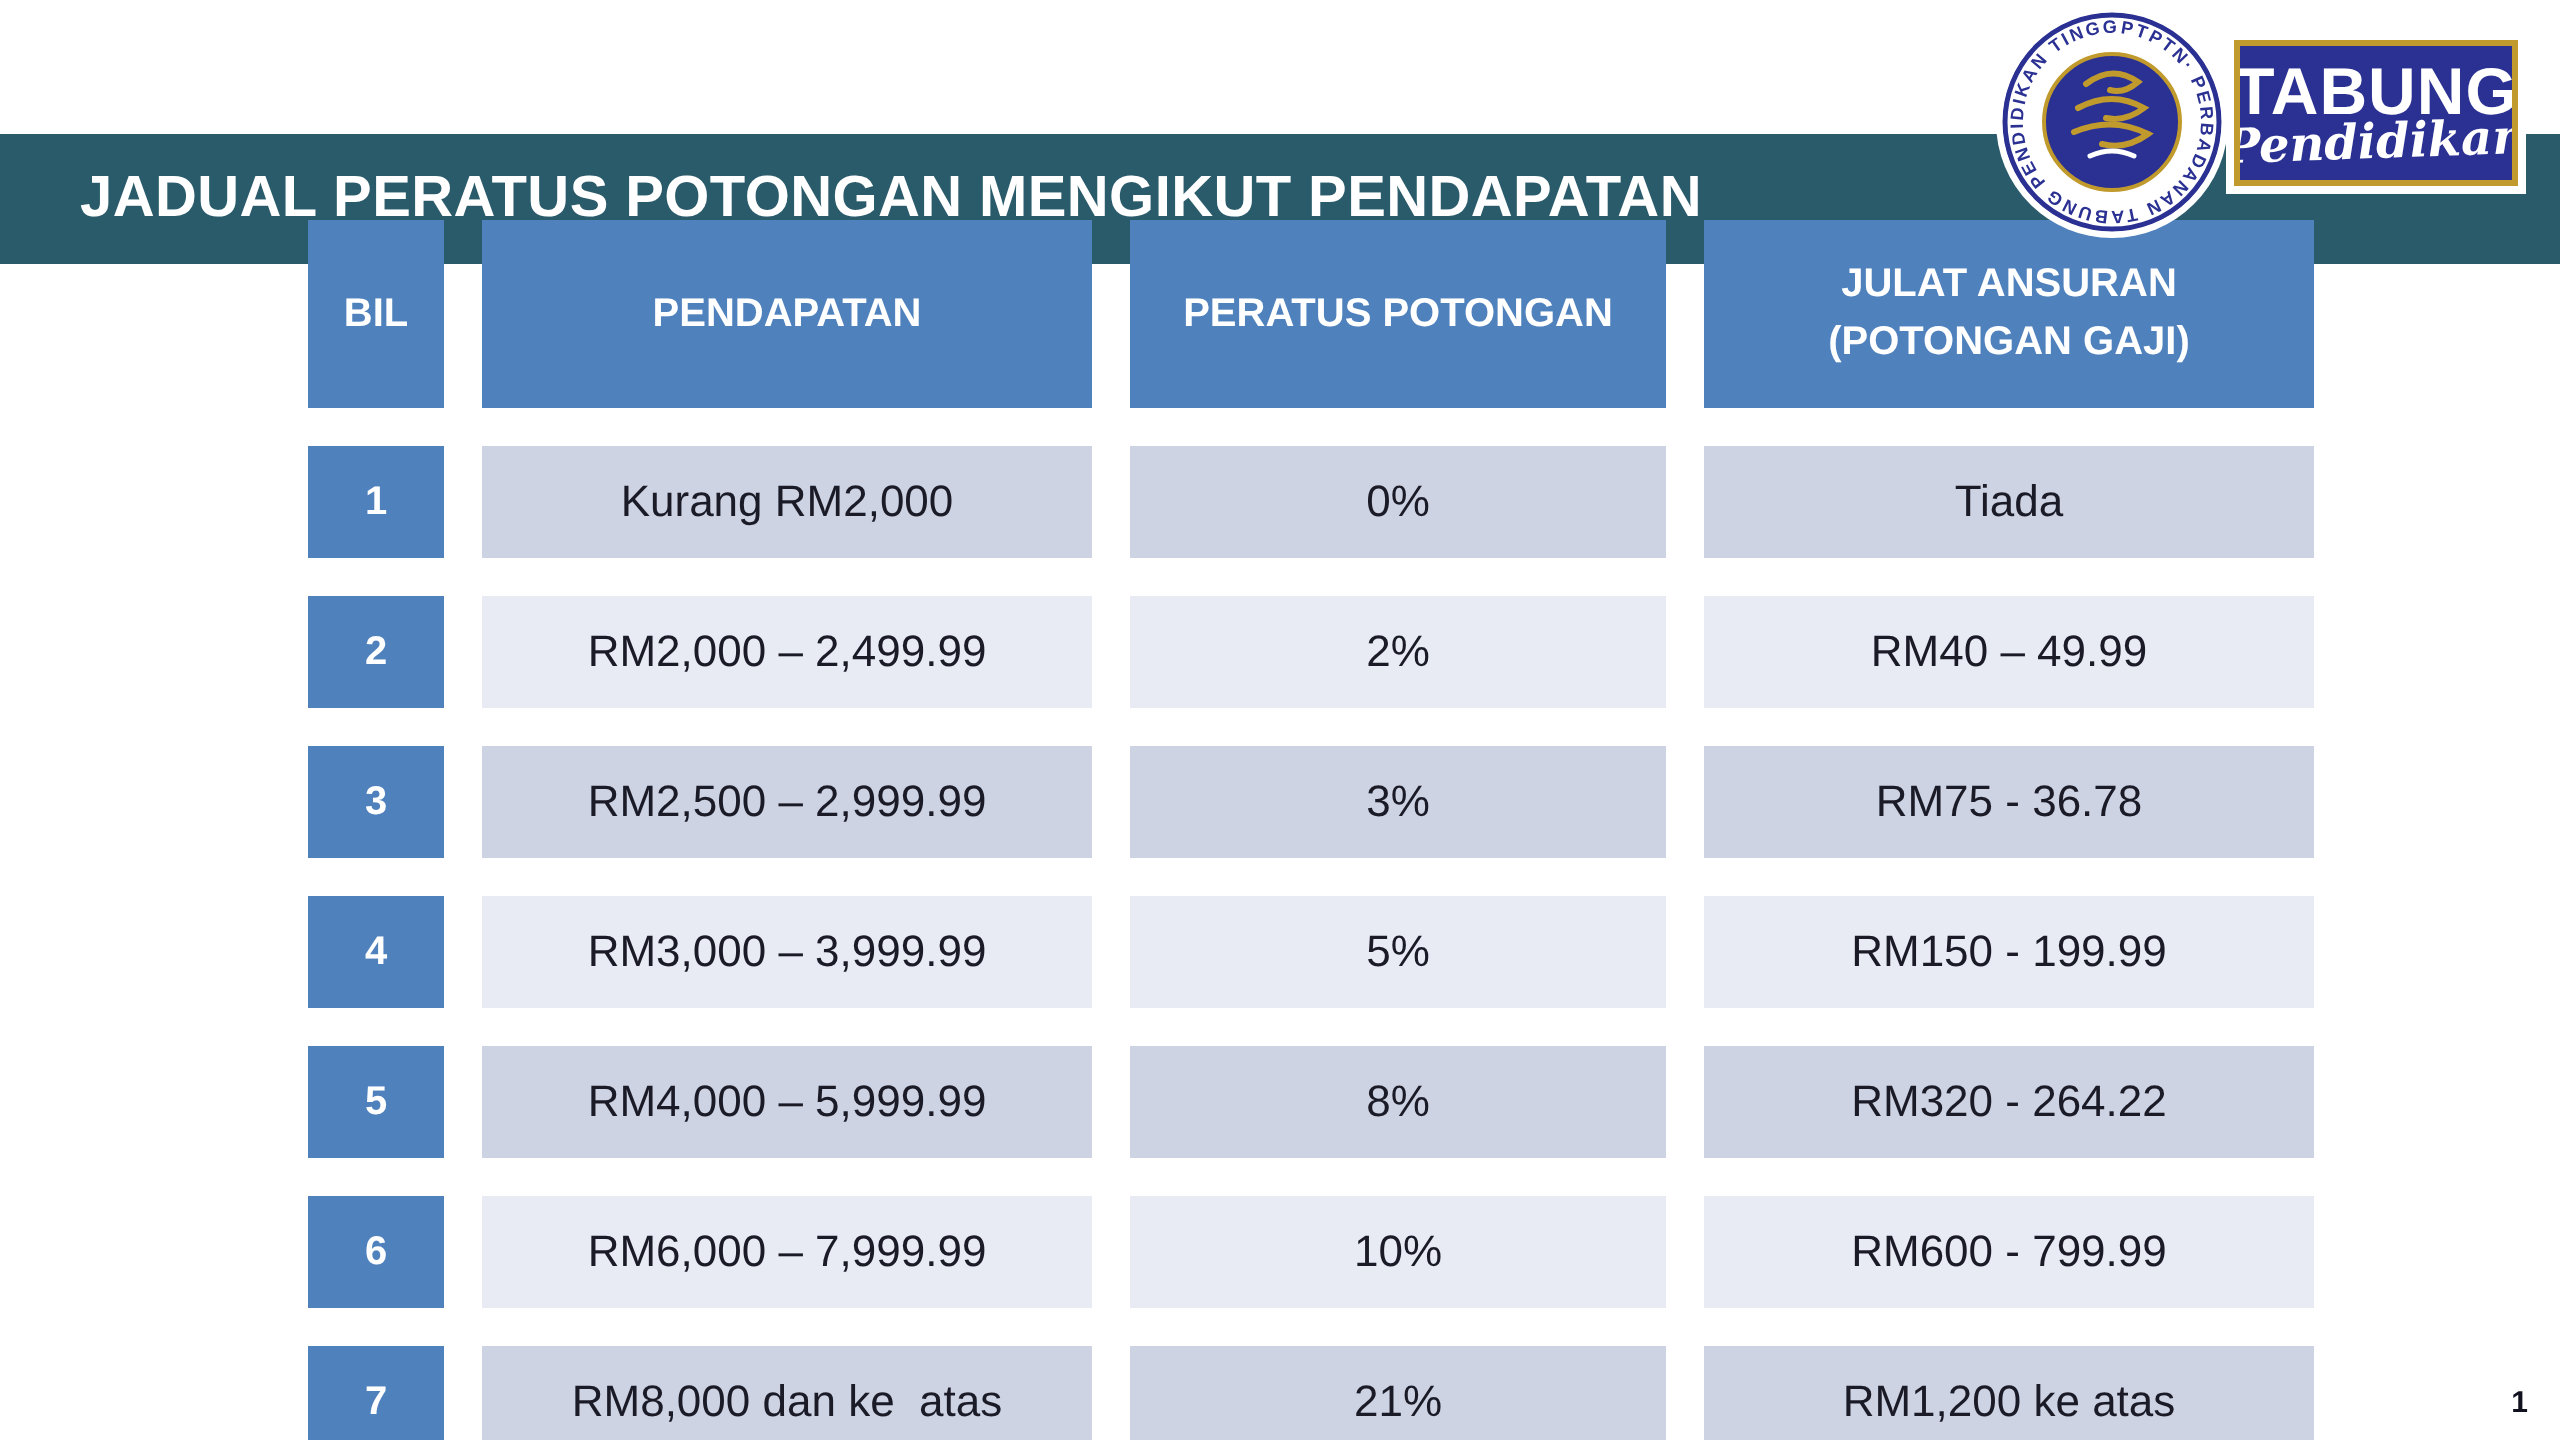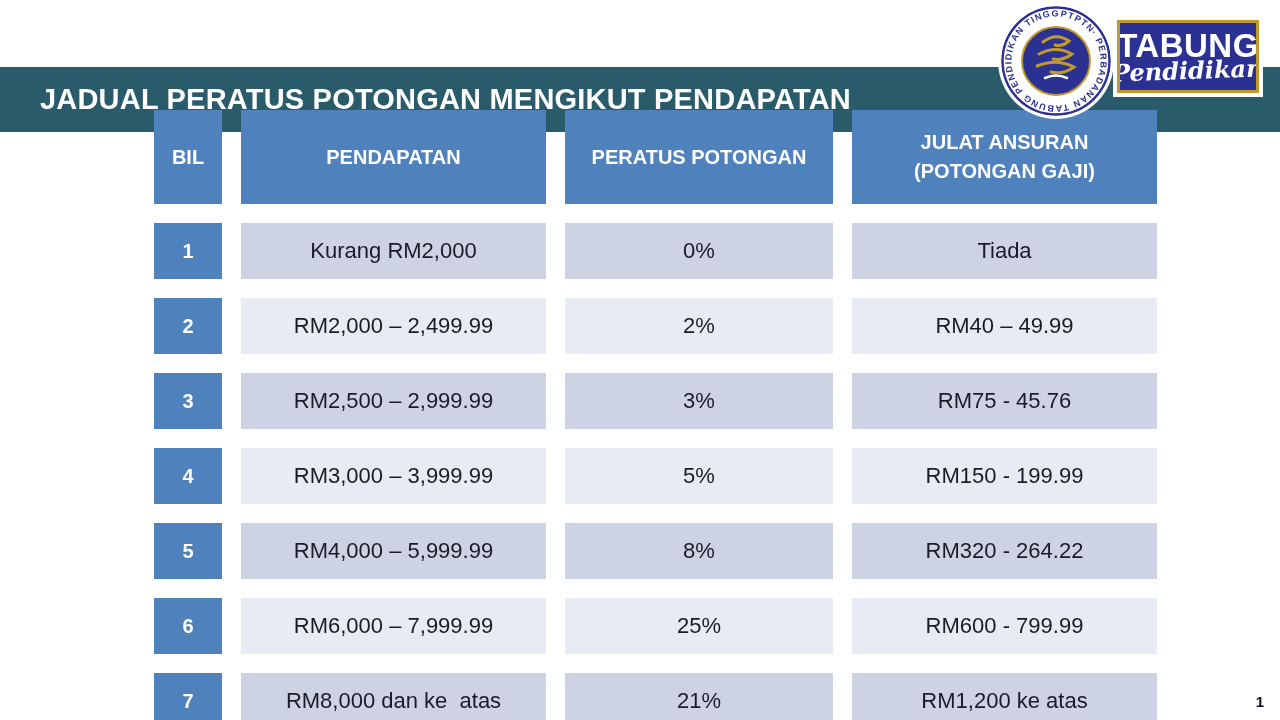--- a/index.html
+++ b/index.html
@@ -109,32 +109,32 @@
       <div class="td row-dark">Kurang RM2,000</div>
       <div class="td row-dark">0%</div>
       <div class="td row-dark">Tiada</div>
       <div class="td bil">2</div>
       <div class="td row-light">RM2,000 – 2,499.99</div>
       <div class="td row-light">2%</div>
       <div class="td row-light">RM40 – 49.99</div>
       <div class="td bil">3</div>
       <div class="td row-dark">RM2,500 – 2,999.99</div>
       <div class="td row-dark">3%</div>
-      <div class="td row-dark">RM75 - 45.76</div>
+      <div class="td row-dark">RM75 - 36.78</div>
       <div class="td bil">4</div>
       <div class="td row-light">RM3,000 – 3,999.99</div>
       <div class="td row-light">5%</div>
       <div class="td row-light">RM150 - 199.99</div>
       <div class="td bil">5</div>
       <div class="td row-dark">RM4,000 – 5,999.99</div>
       <div class="td row-dark">8%</div>
       <div class="td row-dark">RM320 - 264.22</div>
       <div class="td bil">6</div>
       <div class="td row-light">RM6,000 – 7,999.99</div>
-      <div class="td row-light">25%</div>
+      <div class="td row-light">10%</div>
       <div class="td row-light">RM600 - 799.99</div>
       <div class="td bil">7</div>
       <div class="td row-dark">RM8,000 dan ke  atas</div>
       <div class="td row-dark">21%</div>
       <div class="td row-dark">RM1,200 ke atas</div>
     </div>
 
   <div class="page-number">1</div>
 
 </div>

